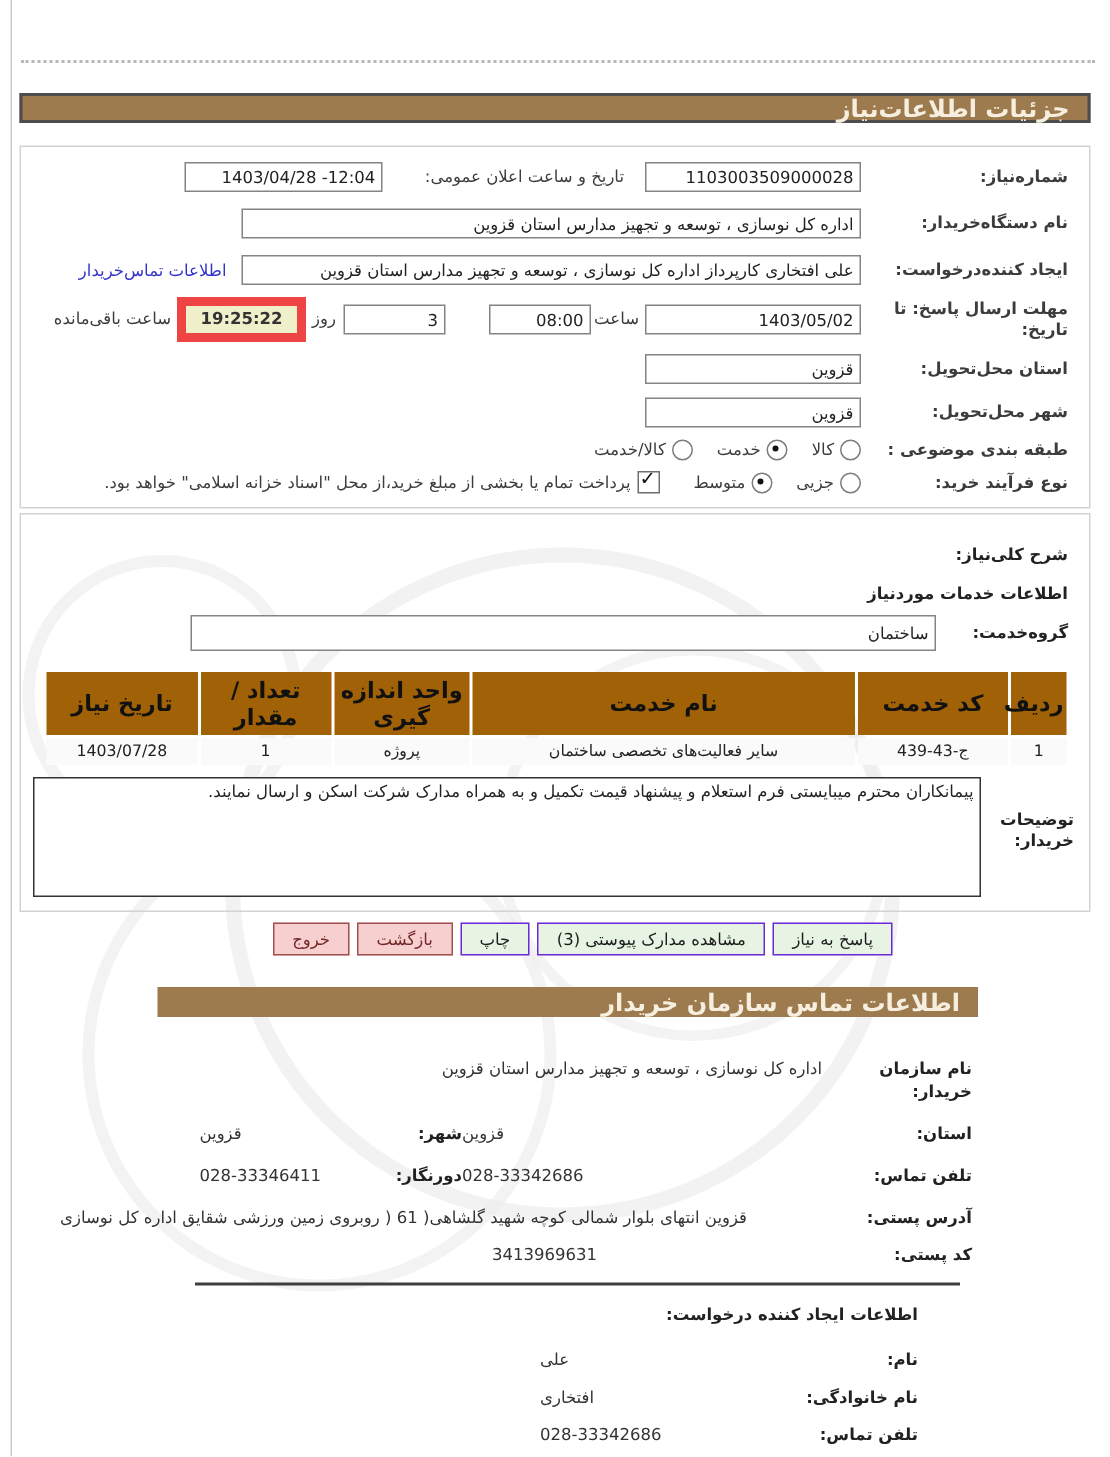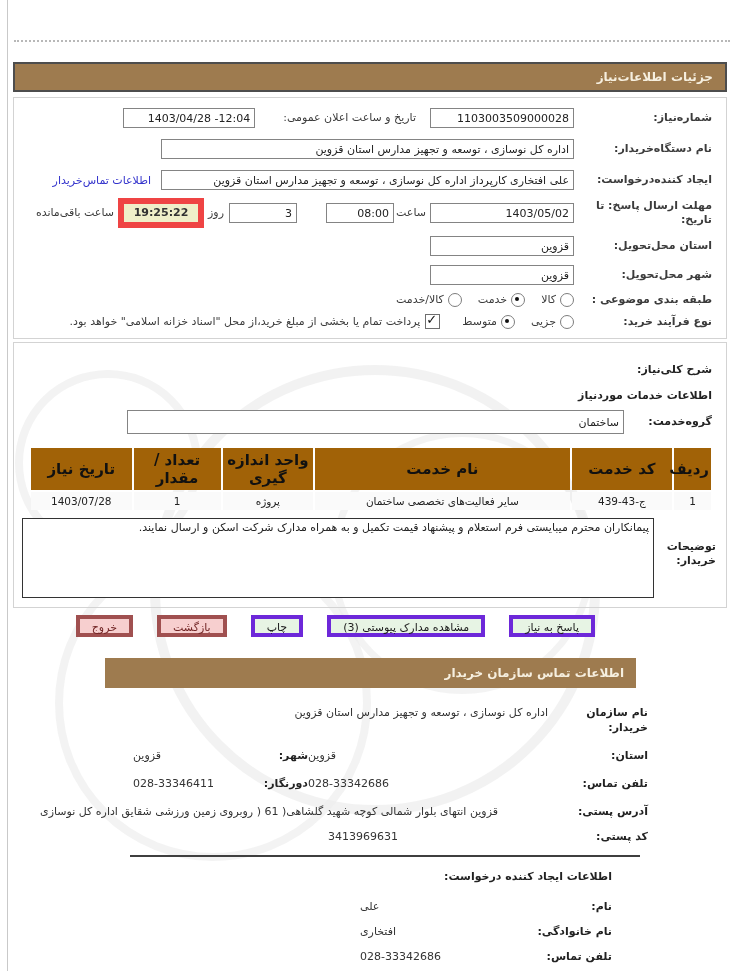--- a/index.html
+++ b/index.html
@@ -9,24 +9,24 @@
   .edge{position:absolute;left:7px;top:0;bottom:0;width:1px;background:#c9c9c9;}
   .dotted{position:absolute;top:40px;left:14px;right:10px;border-top:2px dotted #b8b8b8;}
 
   
   .wm{position:absolute;border-radius:50%;opacity:.65;pointer-events:none;}
   .wm1{left:150px;top:365px;width:430px;height:430px;border:10px solid #ebebeb;}
   .wm2{left:55px;top:545px;width:300px;height:300px;border:8px solid #ededed;}
   .wm3{left:15px;top:370px;width:170px;height:170px;border:8px solid #ececec;}
   .wm4{left:330px;top:430px;width:250px;height:250px;border:7px solid #ededed;}
 
-  .bar{position:absolute;height:30px;background:#9e7b4f;color:#f6efdf;font-weight:bold;
-       font-size:12px;display:flex;align-items:center;padding-right:12px;box-sizing:border-box;}
+  .bar{position:absolute;height:20px;background:#9e7b4f;color:#f6efdf;font-weight:bold;
+       font-size:16px;display:flex;align-items:center;padding-right:12px;box-sizing:border-box;}
   .bar1{top:62px;left:13px;right:13px;border:2px solid #4d4d4d;}
-  .bar2{top:658px;left:105px;right:104px;}
+  .bar2{top:658px;left:105px;right:88px;}
 
   .box{position:absolute;left:13px;right:13px;border:1px solid #d3d3d3;box-sizing:border-box;}
   .box1{top:97px;height:242px;}
   .box2{top:342px;height:266px;}
 
   .frow{display:flex;align-items:center;padding-right:14px;}
   .lbl{flex:none;color:#3c3c3c;line-height:14px;}
   .w1{width:134px;padding-left:4px;font-weight:bold;}
   .blbl{font-weight:bold;color:#222;}
   .inp{flex:none;height:20px;border:1px solid #848484;background:#fff;font:inherit;
@@ -49,22 +49,22 @@
       text-align:right;color:#222;line-height:14px;overflow:hidden;}
   .h-bold{font-weight:bold;color:#222;padding-right:14px;}
 
   table.svc{border-collapse:separate;border-spacing:2px;margin:12px 13px 0 15px;
             width:calc(100% - 28px);table-layout:fixed;}
   table.svc th{background:#a16207;color:#111;font-weight:bold;font-size:15px;
                padding:3px 2px;text-align:center;}
   table.svc td{background:#fafafa;color:#222;font-size:10.5px;padding:3px 2px;text-align:center;}
 
   .btnrow{position:absolute;top:615px;right:145px;display:flex;align-items:center;}
-  .btn{height:22px;border:4px solid #6d28d9;background:#e7f4e4;color:#1c1c1c;font:inherit;
-       padding:2px 12px;margin-left:24px;cursor:pointer;white-space:nowrap;}
+  .btn{height:22px;border:1px solid #6d28d9;background:#e7f4e4;color:#1c1c1c;font:inherit;
+       padding:2px 12px;margin-left:5px;cursor:pointer;white-space:nowrap;}
   .btn.pink{background:#f7cfcf;border-color:#a05050;color:#732626;}
 
   .contact{position:absolute;top:705px;right:92px;left:60px;}
   .crow{display:flex;margin-bottom:13px;line-height:15px;}
   .clabel{flex:none;width:170px;font-weight:bold;color:#222;}
   .cvalue{flex:none;width:170px;text-align:left;color:#333;}
   .cvl{direction:ltr;}
   .clabel2{flex:none;width:55px;font-weight:bold;color:#222;}
   .cvalue2{flex:none;width:120px;text-align:left;color:#333;}
   .addr{flex:1;white-space:nowrap;color:#333;}

